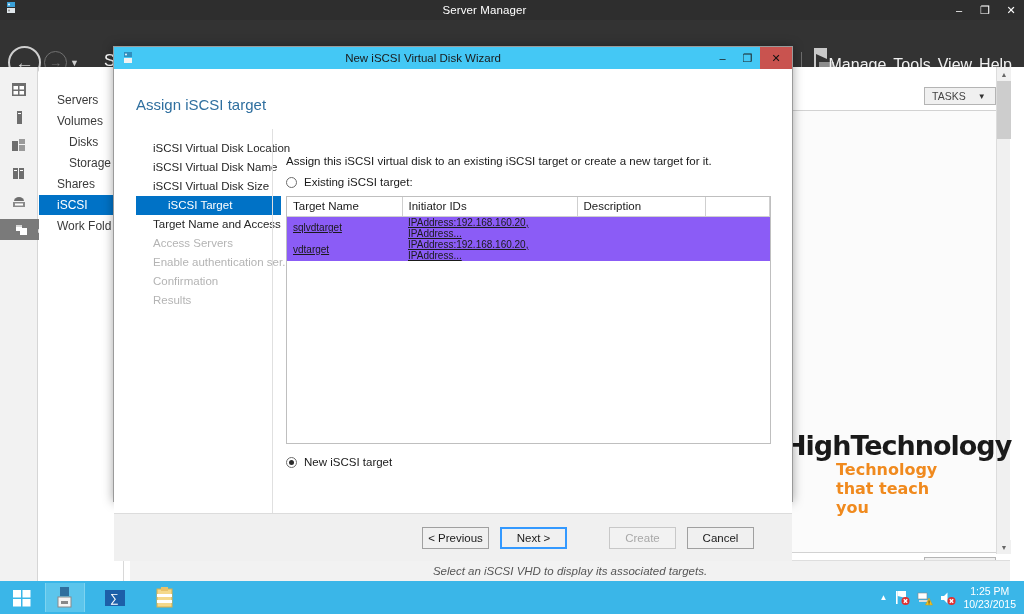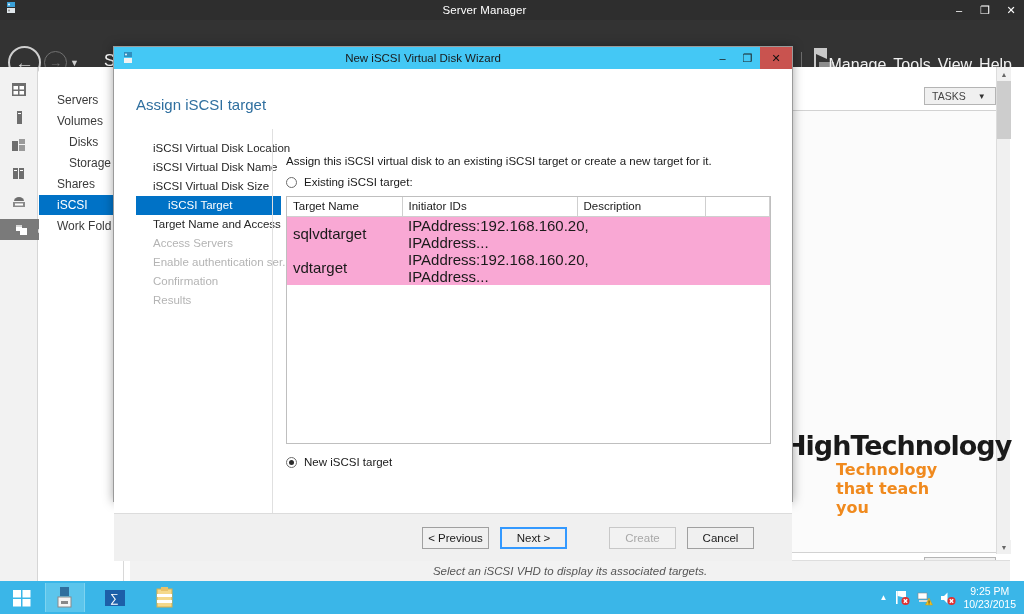--- a/index.html
+++ b/index.html
@@ -155,21 +155,21 @@
   .grid-wrap {
     margin-top:8px; width:485px; height:248px; border:1px solid #bfbfbf; background:#ffffff;
   }
   table.grid { width:100%; border-collapse:collapse; table-layout:fixed; }
   table.grid th {
     font-weight:normal; font-size:11.5px; color:#1a1a1a; text-align:left;
     height:19px; padding-left:6px; border-right:1px solid #cfcfcf; border-bottom:1px solid #cfcfcf;
     background:#ffffff;
   }
   table.grid td {
-    font-size:15px; color:#1a1a1a; height:19px; padding-left:6px; background:#f9a8d4;
+    font-size:10px; color:#1a1a1a; height:19px; padding-left:6px; background:#8b5cf6;text-decoration:underline;
   }
   .newtarget-row { margin-top:12px; }
   .dlg-footer {
     position:absolute; left:0; bottom:0; width:678px; height:48px; background:#f0f0f0;
     border-top:1px solid #dcdcdc;
     display:flex; align-items:center; justify-content:flex-end; gap:11px; padding-right:38px;
   }
   .dlg-btn-act {
     width:67px; height:22px; font-size:11.5px; color:#1a1a1a;
     background:#f0f0f0; border:1px solid #a0a0a0;
@@ -495,19 +495,19 @@
         </svg>
       </span>
       <span class="tray-ico">
         <svg width="16" height="16" viewBox="0 0 16 16">
           <path d="M1 6 L4 6 L7.5 2.5 L7.5 13.5 L4 10 L1 10z" fill="#ffffff"></path>
           <circle cx="11.5" cy="11" r="4" fill="#e03030"></circle>
           <path d="M9.8 9.3 L13.2 12.7 M13.2 9.3 L9.8 12.7" stroke="#fff" stroke-width="1.4"></path>
         </svg>
       </span>
       <span class="tray-clock">
-        <div>9:25 PM</div>
+        <div>1:25 PM</div>
         <div>10/23/2015</div>
       </span>
     </div>
   </div>
 
 </div>
 
 </body></html>

